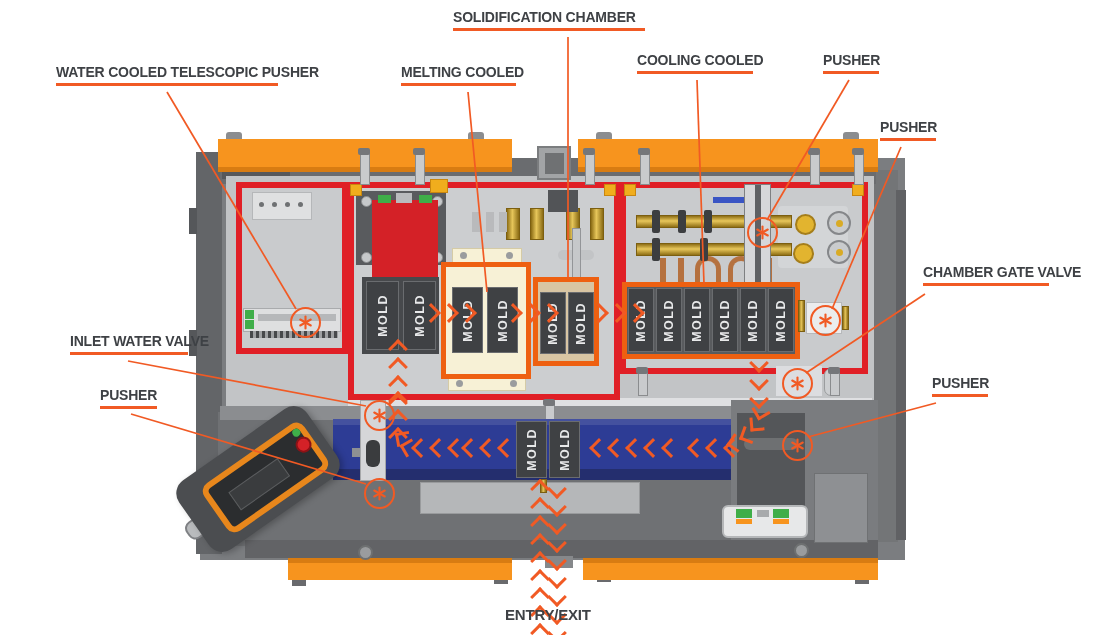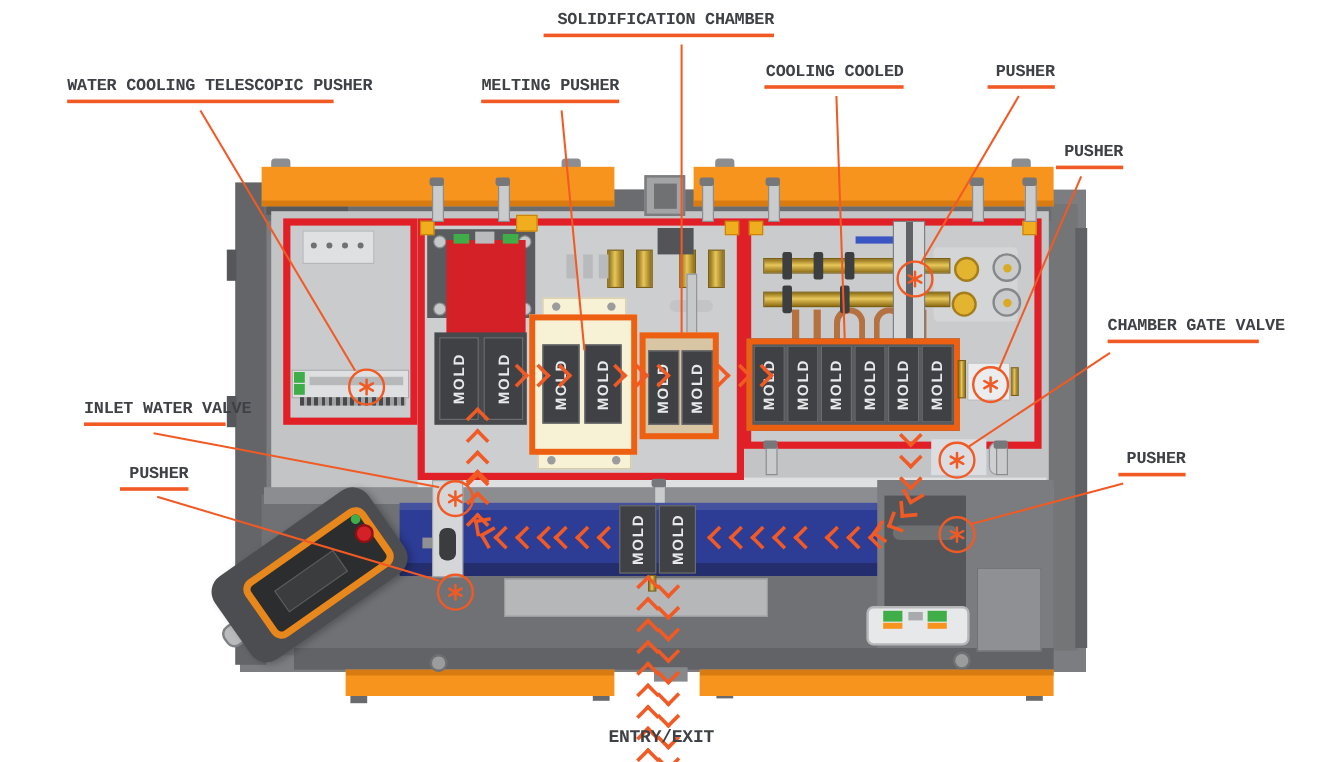--- a/index.html
+++ b/index.html
@@ -6,22 +6,22 @@
     --accent-orange:#F15A24; --band-orange:#F7941E; --frame-red:#E01F26;
     --chamber-orange:#EE6011; --conveyor-blue:#2D3C95; --mold-dark:#3F4144;
     --mold-text:#E8E9EA; --cream:#F7F1D6; --tan:#D8C5A3; --brass:#C89F3A;
     --copper:#B5713F; --body-gray:#7B7D80; --deck-gray:#C7C9CB; --label-text:#3E4145;
   }
   html,body{margin:0;padding:0;background:#fff;}
   .scene{position:relative;width:1110px;height:635px;background:#fff;overflow:hidden;
          font-family:"Liberation Sans",sans-serif;}
   .abs{position:absolute;box-sizing:border-box;}
   
-  .label{position:absolute;z-index:70;text-align:right;color:var(--label-text);
-         font-weight:700;font-size:14px;letter-spacing:-0.2px;white-space:nowrap;font-family:Liberation Mono, monospace;}
+  .label{position:absolute;z-index:70;text-align:left;color:var(--label-text);
+         font-weight:700;font-size:14px;letter-spacing:-0.2px;white-space:nowrap;}
   .label .rule{height:2.5px;background:var(--accent-orange);margin-top:3px;}
   
   .mold{position:absolute;box-sizing:border-box;background:var(--mold-dark);
         border:1px solid #6a6c6f;display:flex;align-items:center;justify-content:center;z-index:22;}
   .mold span{writing-mode:vertical-rl;transform:rotate(180deg);color:var(--mold-text);
         font-weight:700;font-size:12.5px;letter-spacing:1.5px;}
   
   .chevs{position:absolute;display:flex;z-index:45;}
   .chevs.row{flex-direction:row;gap:4px;align-items:center;}
   .chevs.col{flex-direction:column;gap:4px;align-items:center;}
@@ -411,25 +411,25 @@
     <svg width="15" height="15" viewBox="0 0 20 20">
         <g stroke="#F15A24" stroke-width="2.8" stroke-linecap="round">
           <line x1="10" y1="2" x2="10" y2="18"></line>
           <line x1="3" y1="6" x2="17" y2="14"></line>
           <line x1="3" y1="14" x2="17" y2="6"></line>
         </g>
       </svg>
   </div>
 
   <div class="label" style="left:56px;top:64px;width:222px;">
-    <div>WATER COOLING TELESCOPIC PUSHER</div>
+    <div>WATER COOLED TELESCOPIC PUSHER</div>
       <div class="rule"></div>
   </div>
   <div class="label" style="left:401px;top:64px;width:115px;">
-    <div>MELTING PUSHER</div>
+    <div>MELTING COOLED</div>
       <div class="rule"></div>
   </div>
   <div class="label" style="left:453px;top:9px;width:192px;">
     <div>SOLIDIFICATION CHAMBER</div>
       <div class="rule"></div>
   </div>
   <div class="label" style="left:637px;top:52px;width:116px;">
     <div>COOLING COOLED</div>
       <div class="rule"></div>
   </div>

